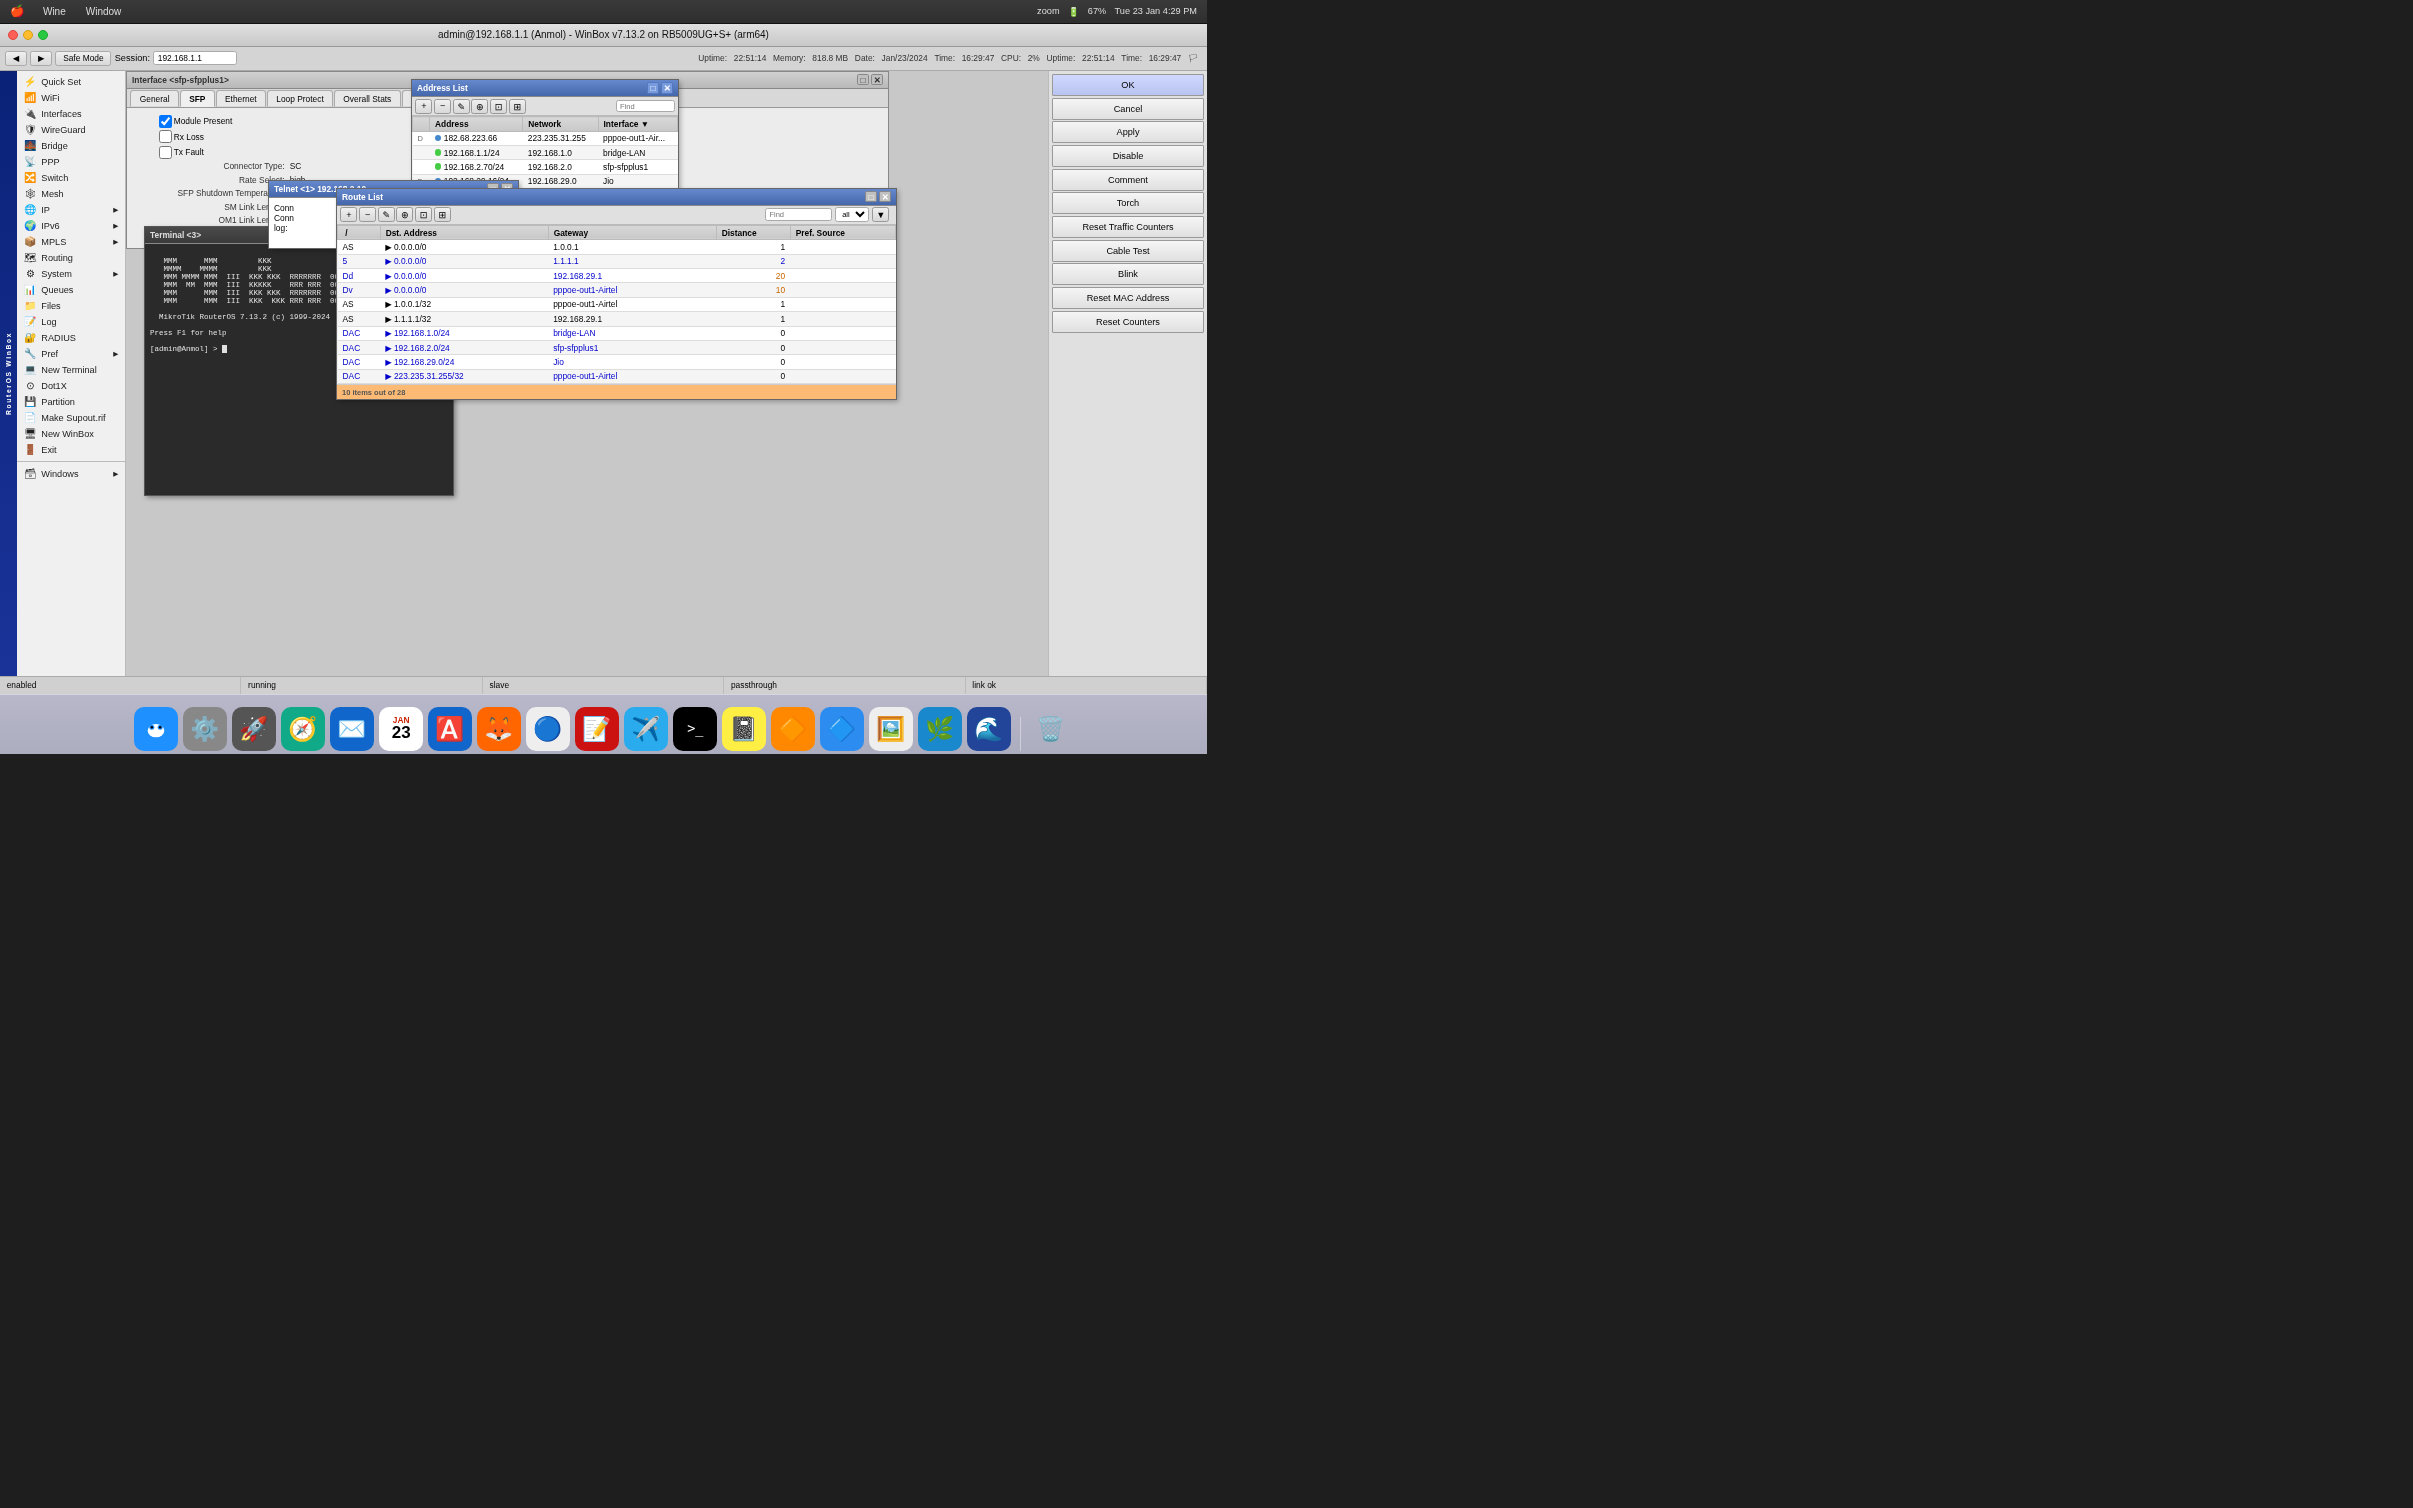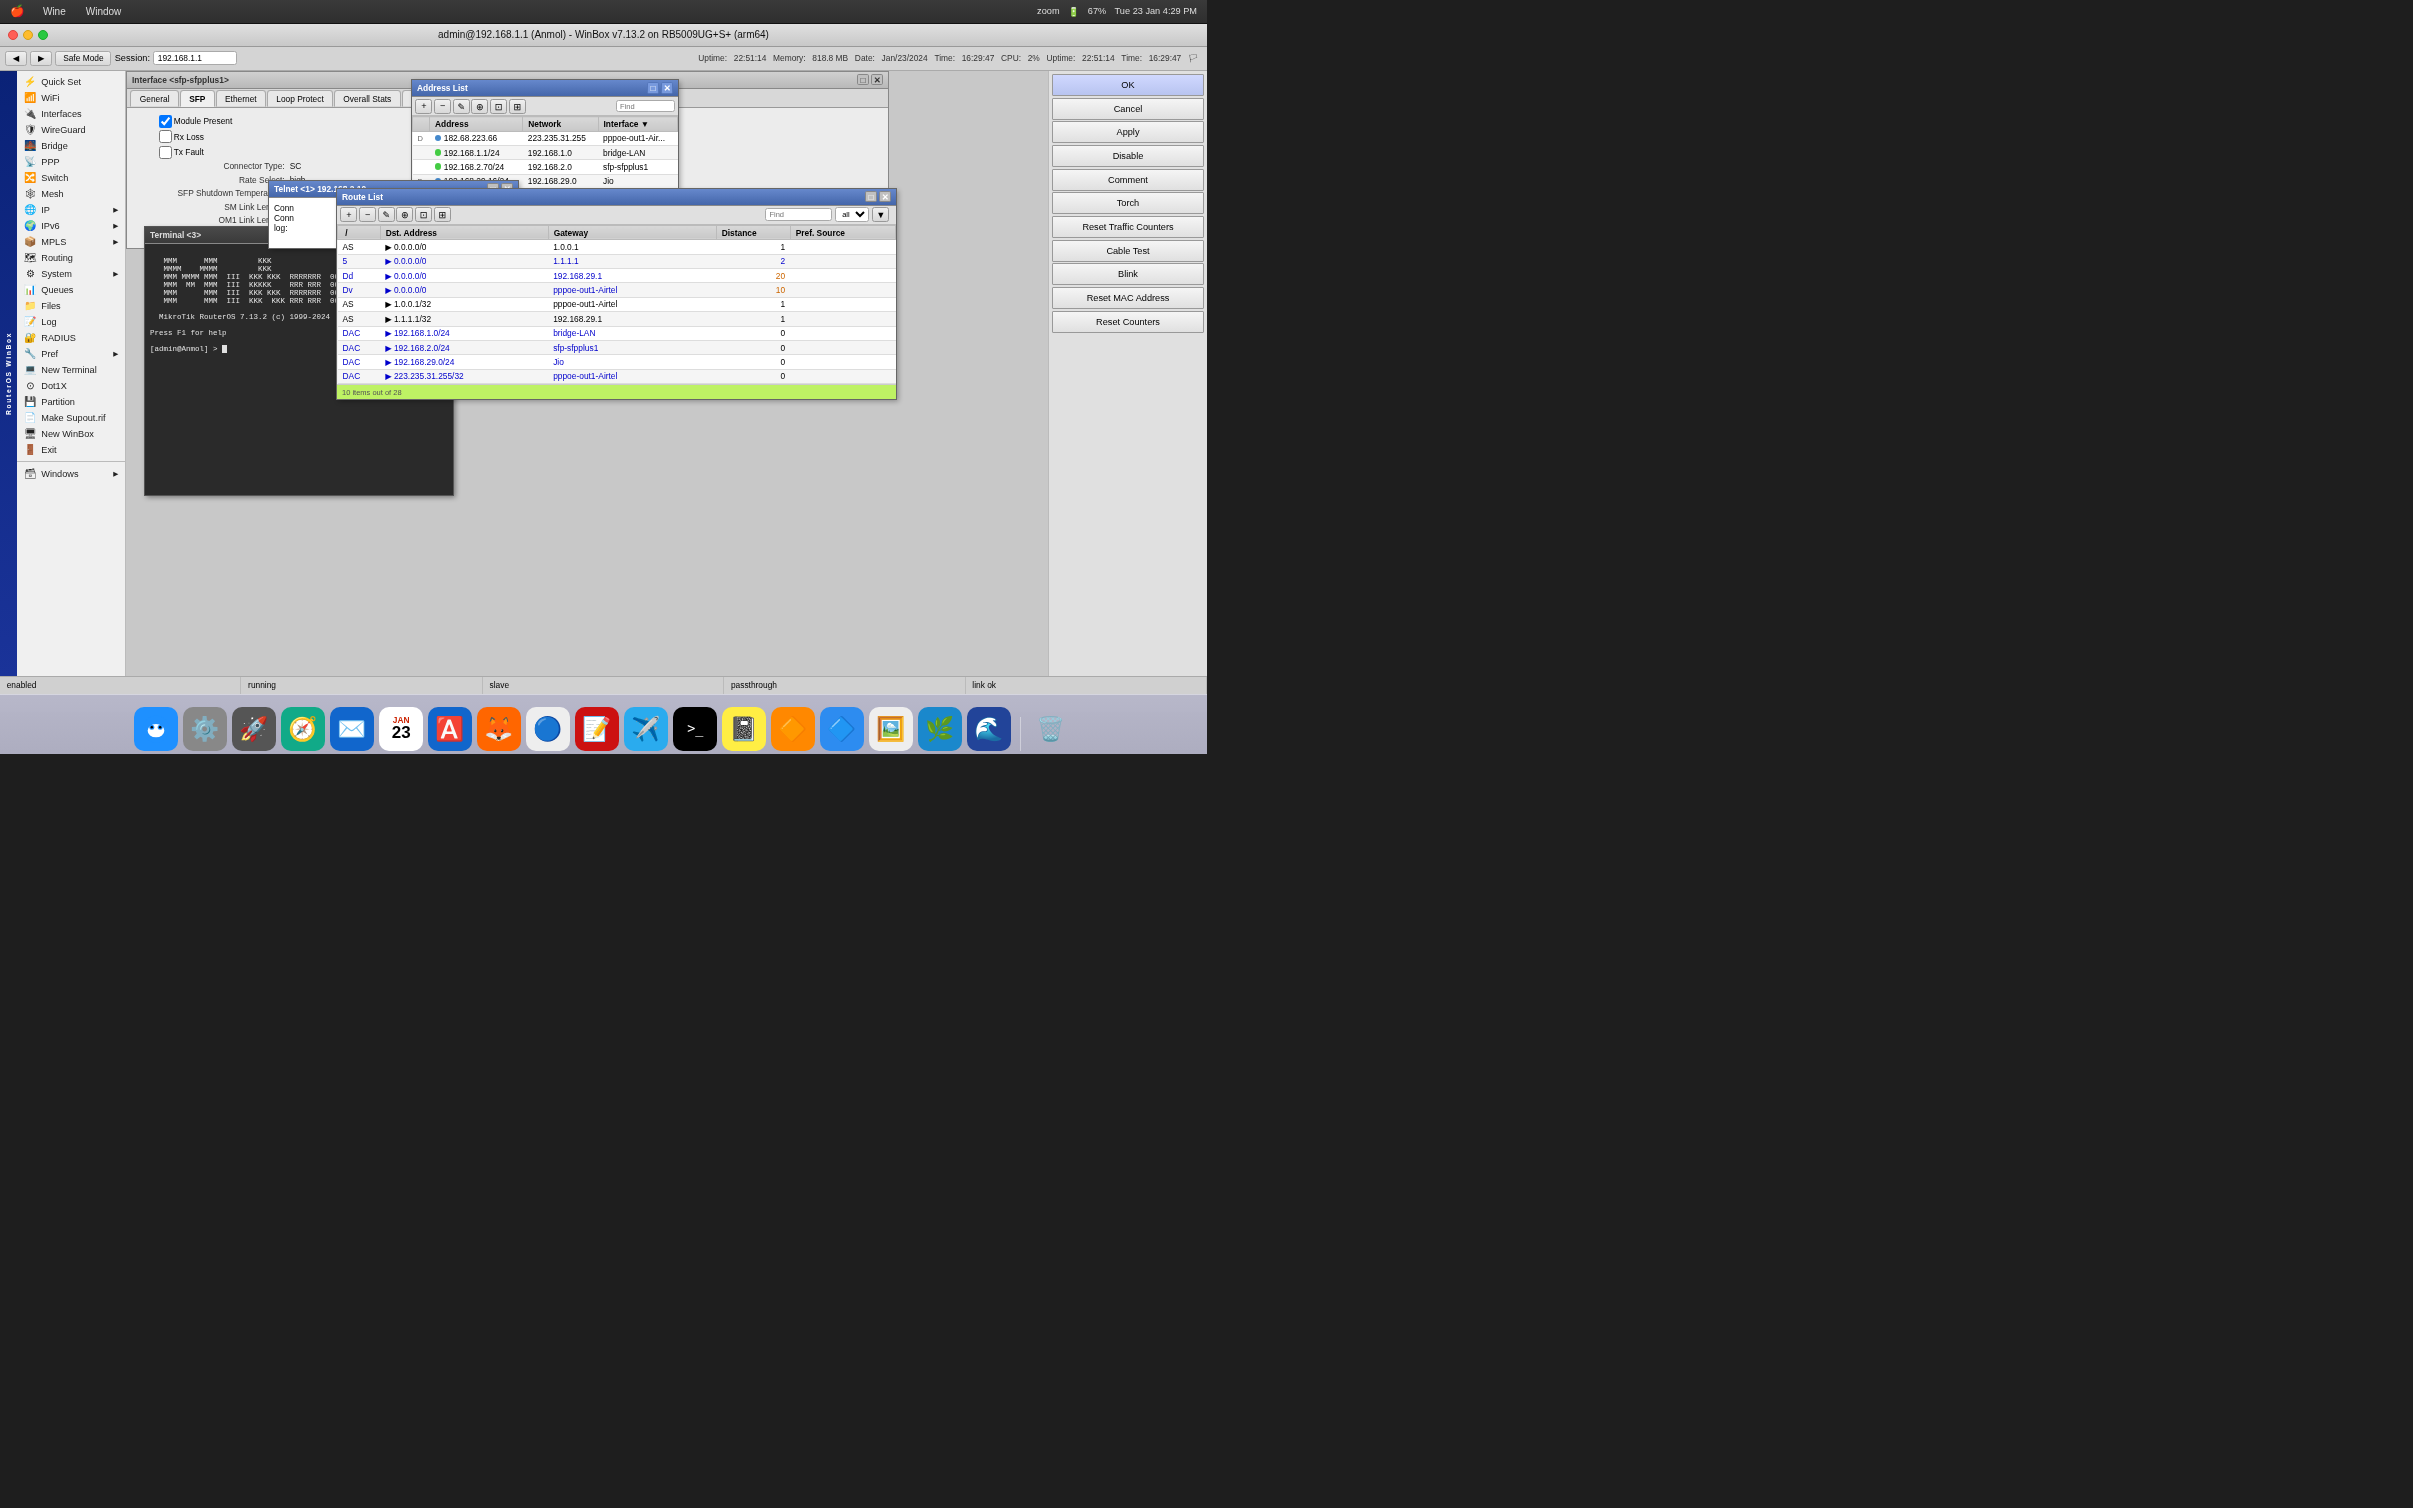--- a/index.html
+++ b/index.html
@@ -336,21 +336,21 @@
     .data-table td {
       padding: 1.7px 5px;
       border-bottom: 0.8px solid #ddd;
       font-size: 8.4px;
     }
     .data-table tr:nth-child(even) td { background: #f5f5f5; }
     .data-table tr:nth-child(odd) td { background: #ffffff; }
     .addr-dot { display: inline-block; width: 6.7px; height: 6.7px; border-radius: 50%; background: #44cc44; margin-right: 2.5px; }
     .addr-dot.blue { background: #4488cc; }
 
-    .table-status { padding: 2.5px 5px; font-size: 7.5px; color: #555; background: #bef264; border-top: 0.8px solid #ccc; }
+    .table-status { padding: 2.5px 5px; font-size: 7.5px; color: #555; background: #fdba74; border-top: 0.8px solid #ccc; font-weight: bold; }
 
     
     .dock {
       height: 60px;
       background: linear-gradient(to bottom, rgba(200,200,220,0.9), rgba(180,180,200,0.95));
       border-top: 0.8px solid rgba(255,255,255,0.5);
       display: flex;
       align-items: flex-end;
       justify-content: center;
       padding: 0 17px 3.4px;

